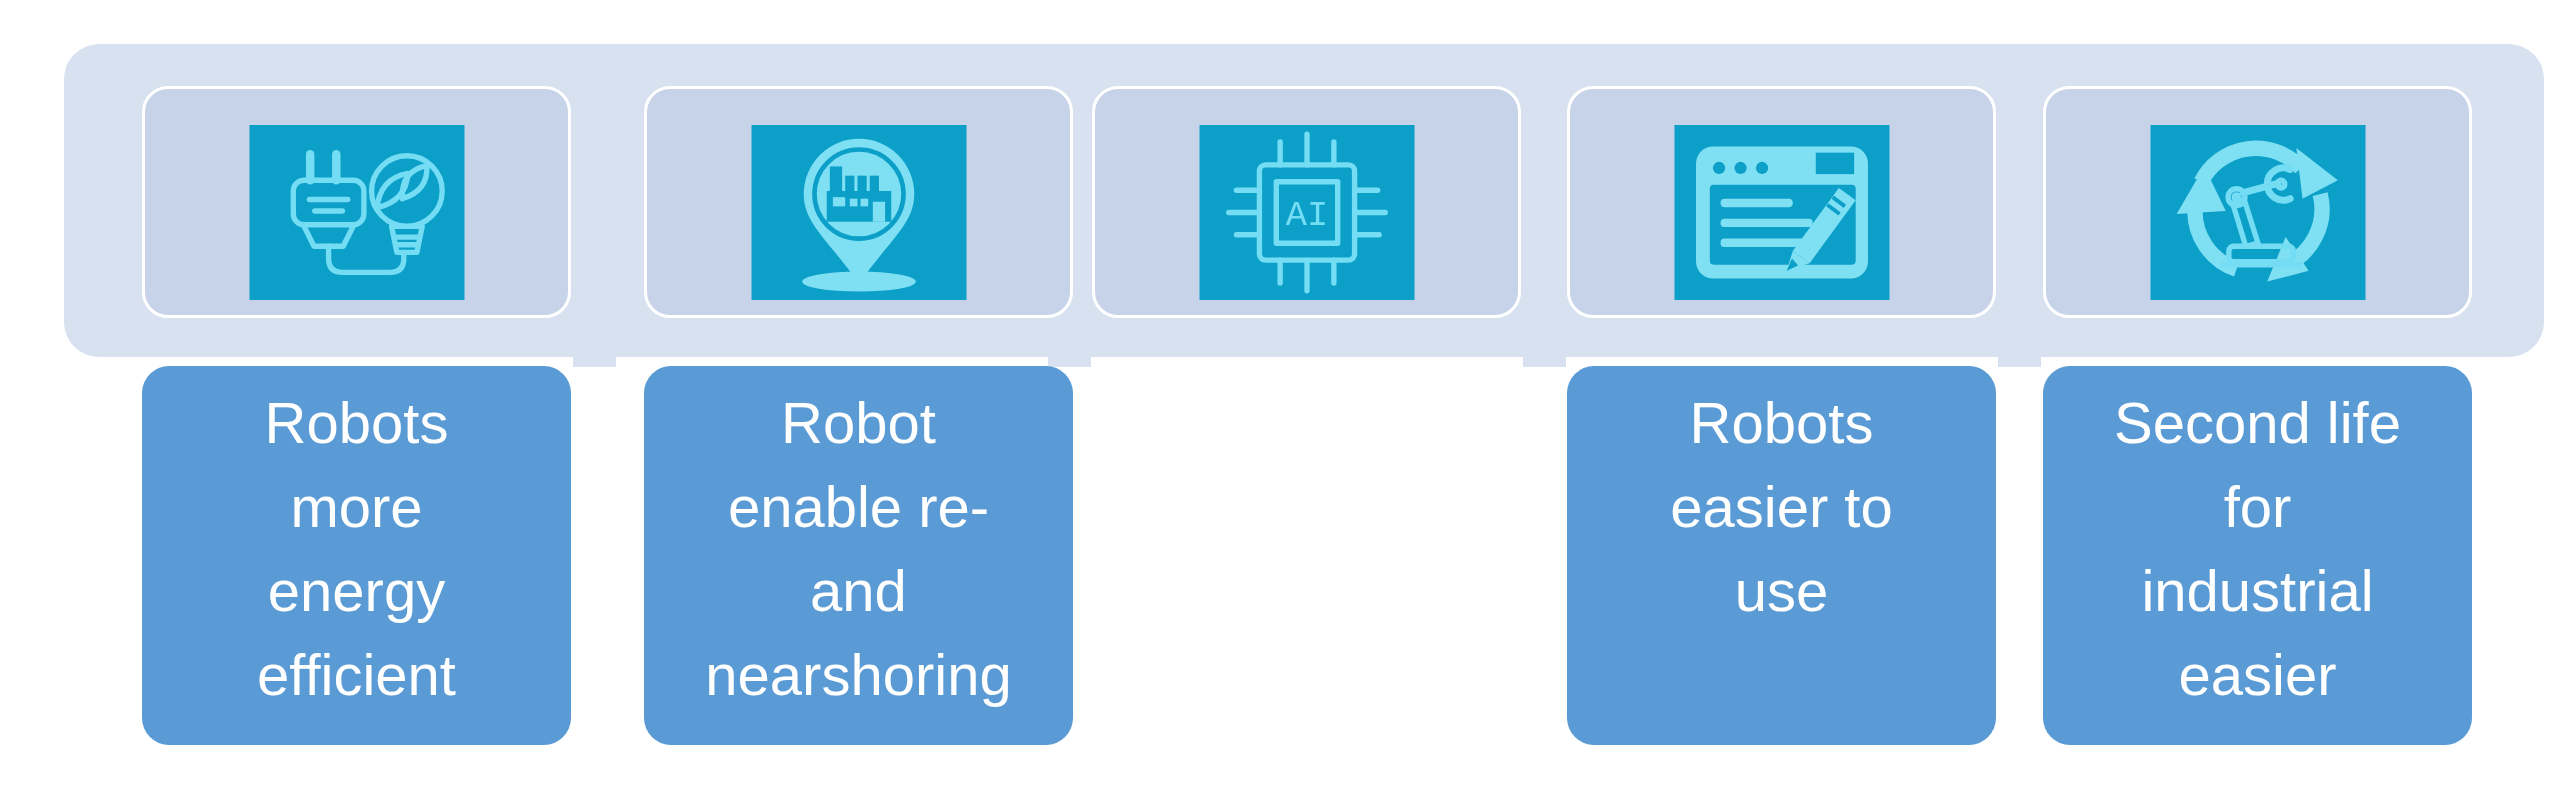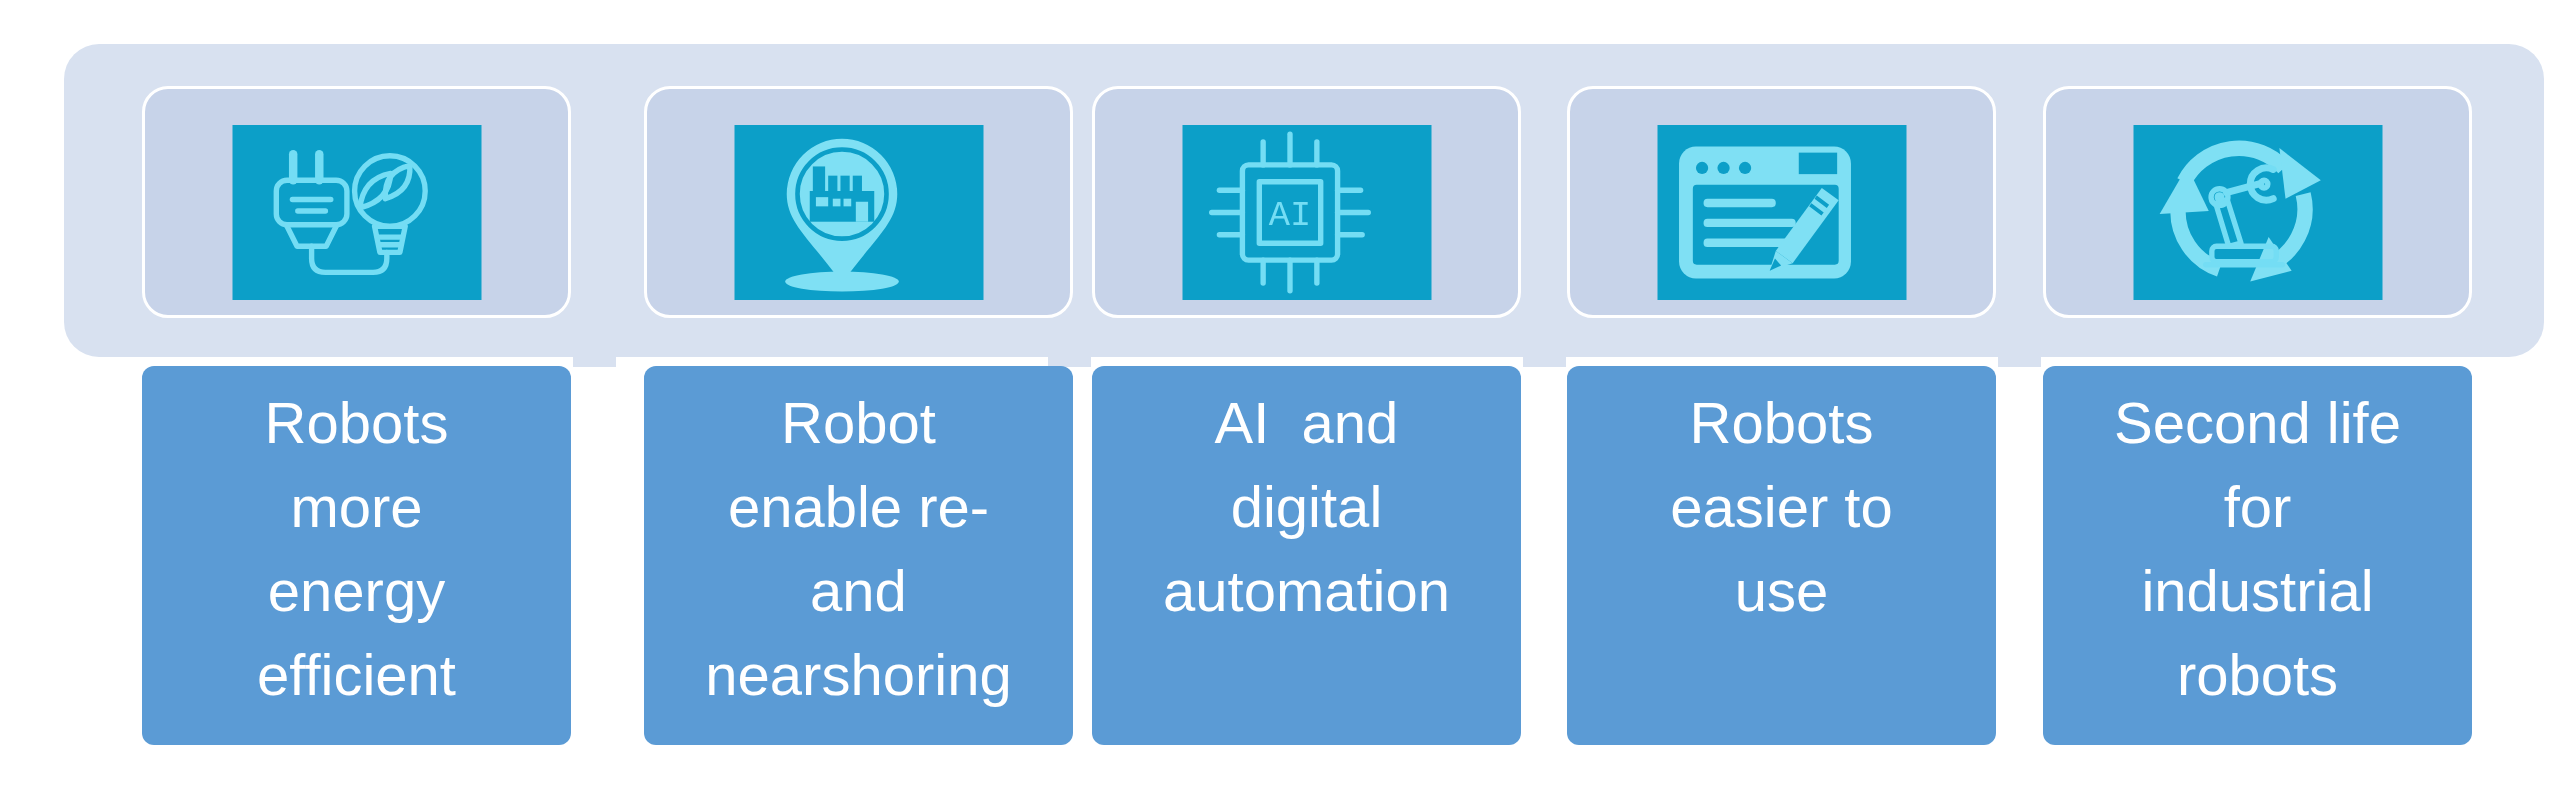--- a/index.html
+++ b/index.html
@@ -33,30 +33,30 @@
     position:absolute; left:0; top:86px;
     width:429px; height:232px;
     box-sizing:border-box;
     background:#c7d3e9;
     border:3.8px solid #ffffff;
     border-radius:26px;
   }
   .plate{
     position:absolute; top:125px; left:50%;
     transform:translateX(-50%);
-    width:249px; height:175px;
+    width:215px; height:175px;
     background:#0c9fc8;
   }
   .plate svg{display:block;width:215px;height:175px;}
   .label-box{
     position:absolute; left:0; top:366px;
     width:429px; height:379px;
     box-sizing:border-box;
     background:#5b9bd5;
-    border-radius:12px;
+    border-radius:27px;
     padding-top:15.3px;
     display:flex;
     justify-content:center;
   }
   .label-lines{
     text-align:center;
     color:#ffffff;
     font-size:58px;
     line-height:84px;
     white-space:pre;
@@ -149,25 +149,20 @@
             <path d="M48,143 H78"></path>
           <path d="M202,85 H232"></path>
             <path d="M202,114 H242"></path>
             <path d="M202,143 H234"></path>
           <rect x="78" y="52" width="124" height="124" rx="8"></rect>
           <rect x="100" y="74" width="80" height="80"></rect>
         </g>
         <text x="140" y="130" text-anchor="middle" font-family="Liberation Mono, monospace" font-size="46" fill="#74ddf4">AI</text>
       </svg>
     </div>
-    <div class="label-box">
-      <div class="label-lines">AI  and
-digital
-automation</div>
-    </div>
   </div>
 
   <div class="item item-3">
     <div class="tile"></div>
     <div class="plate">
       <svg viewBox="0 0 280 228">
         <rect x="28" y="28" width="224" height="172" rx="22" fill="#7fe0f4"></rect>
         <circle cx="58" cy="56" r="8" fill="#0c9fc8"></circle>
         <circle cx="86" cy="56" r="8" fill="#0c9fc8"></circle>
         <circle cx="114" cy="56" r="8" fill="#0c9fc8"></circle>
@@ -212,18 +207,18 @@
           <path d="M121,88 L166,76" stroke-width="9"></path>
           <circle cx="170" cy="77" r="5"></circle>
           <path d="M182,58 A21,21 0 1 0 182,96" stroke-width="9"></path>
         </g>
       </svg>
     </div>
     <div class="label-box">
       <div class="label-lines">Second life
 for
 industrial
-robots</div>
+easier</div>
     </div>
   </div>
 
 </div>
 
 
 </body></html>

